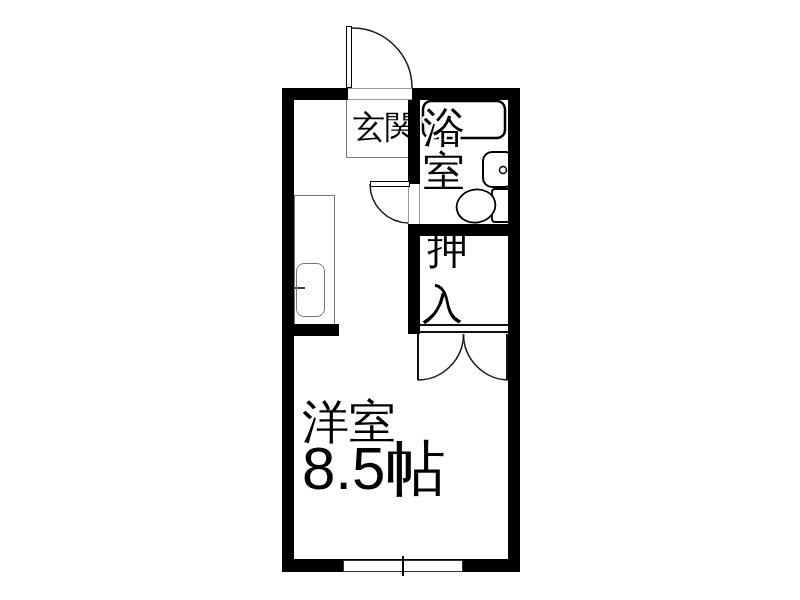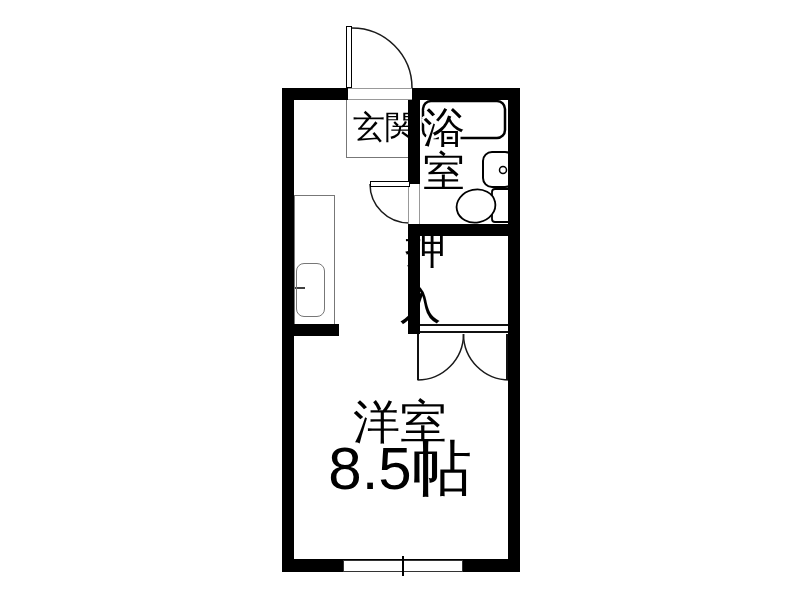--- a/index.html
+++ b/index.html
@@ -13,23 +13,23 @@
   .thinline{position:absolute;background:#111;z-index:10;}
   .frame{position:absolute;border:1px solid #777;background:transparent;z-index:10;box-sizing:border-box;}
   .svglayer{position:absolute;left:0;top:0;z-index:10;}
   .label{position:absolute;color:#000;z-index:50;}
   .halo{text-shadow:-2px -2px 0 #fff,2px -2px 0 #fff,-2px 2px 0 #fff,2px 2px 0 #fff,
         -2.5px 0 0 #fff,2.5px 0 0 #fff,0 -2.5px 0 #fff,0 2.5px 0 #fff;}
   .center-flex{display:flex;align-items:center;justify-content:center;padding-left:7px;}
   #lbl-genkan{left:346px;top:97px;width:64px;height:61px;font-size:32px;font-weight:500;}
   #lbl-bath{left:423px;top:106px;width:46px;font-size:42px;line-height:44px;
             word-break:break-all;font-weight:500;}
-  #lbl-oshiire{left:393px;top:253px;width:96px;height:47px;font-size:41px;
+  #lbl-oshiire{left:415px;top:253px;width:96px;height:47px;font-size:41px;
                letter-spacing:5px;text-indent:5px;font-weight:500;}
-  #lbl-room{left:302px;top:398px;width:196px;text-align:center;line-height:47px;font-weight:500;}
+  #lbl-room{left:302px;top:398px;width:196px;line-height:47px;font-weight:500;}
   #lbl-room .rn{font-size:47px;}
   #lbl-room .rs{font-size:60px;}
   .window{position:absolute;background:#fff;border:1.5px solid #333;z-index:30;box-sizing:border-box;}
   .tick{position:absolute;background:#000;z-index:35;}
 </style>
 </head>
 <body>
 
 <div class="canvas">
 

